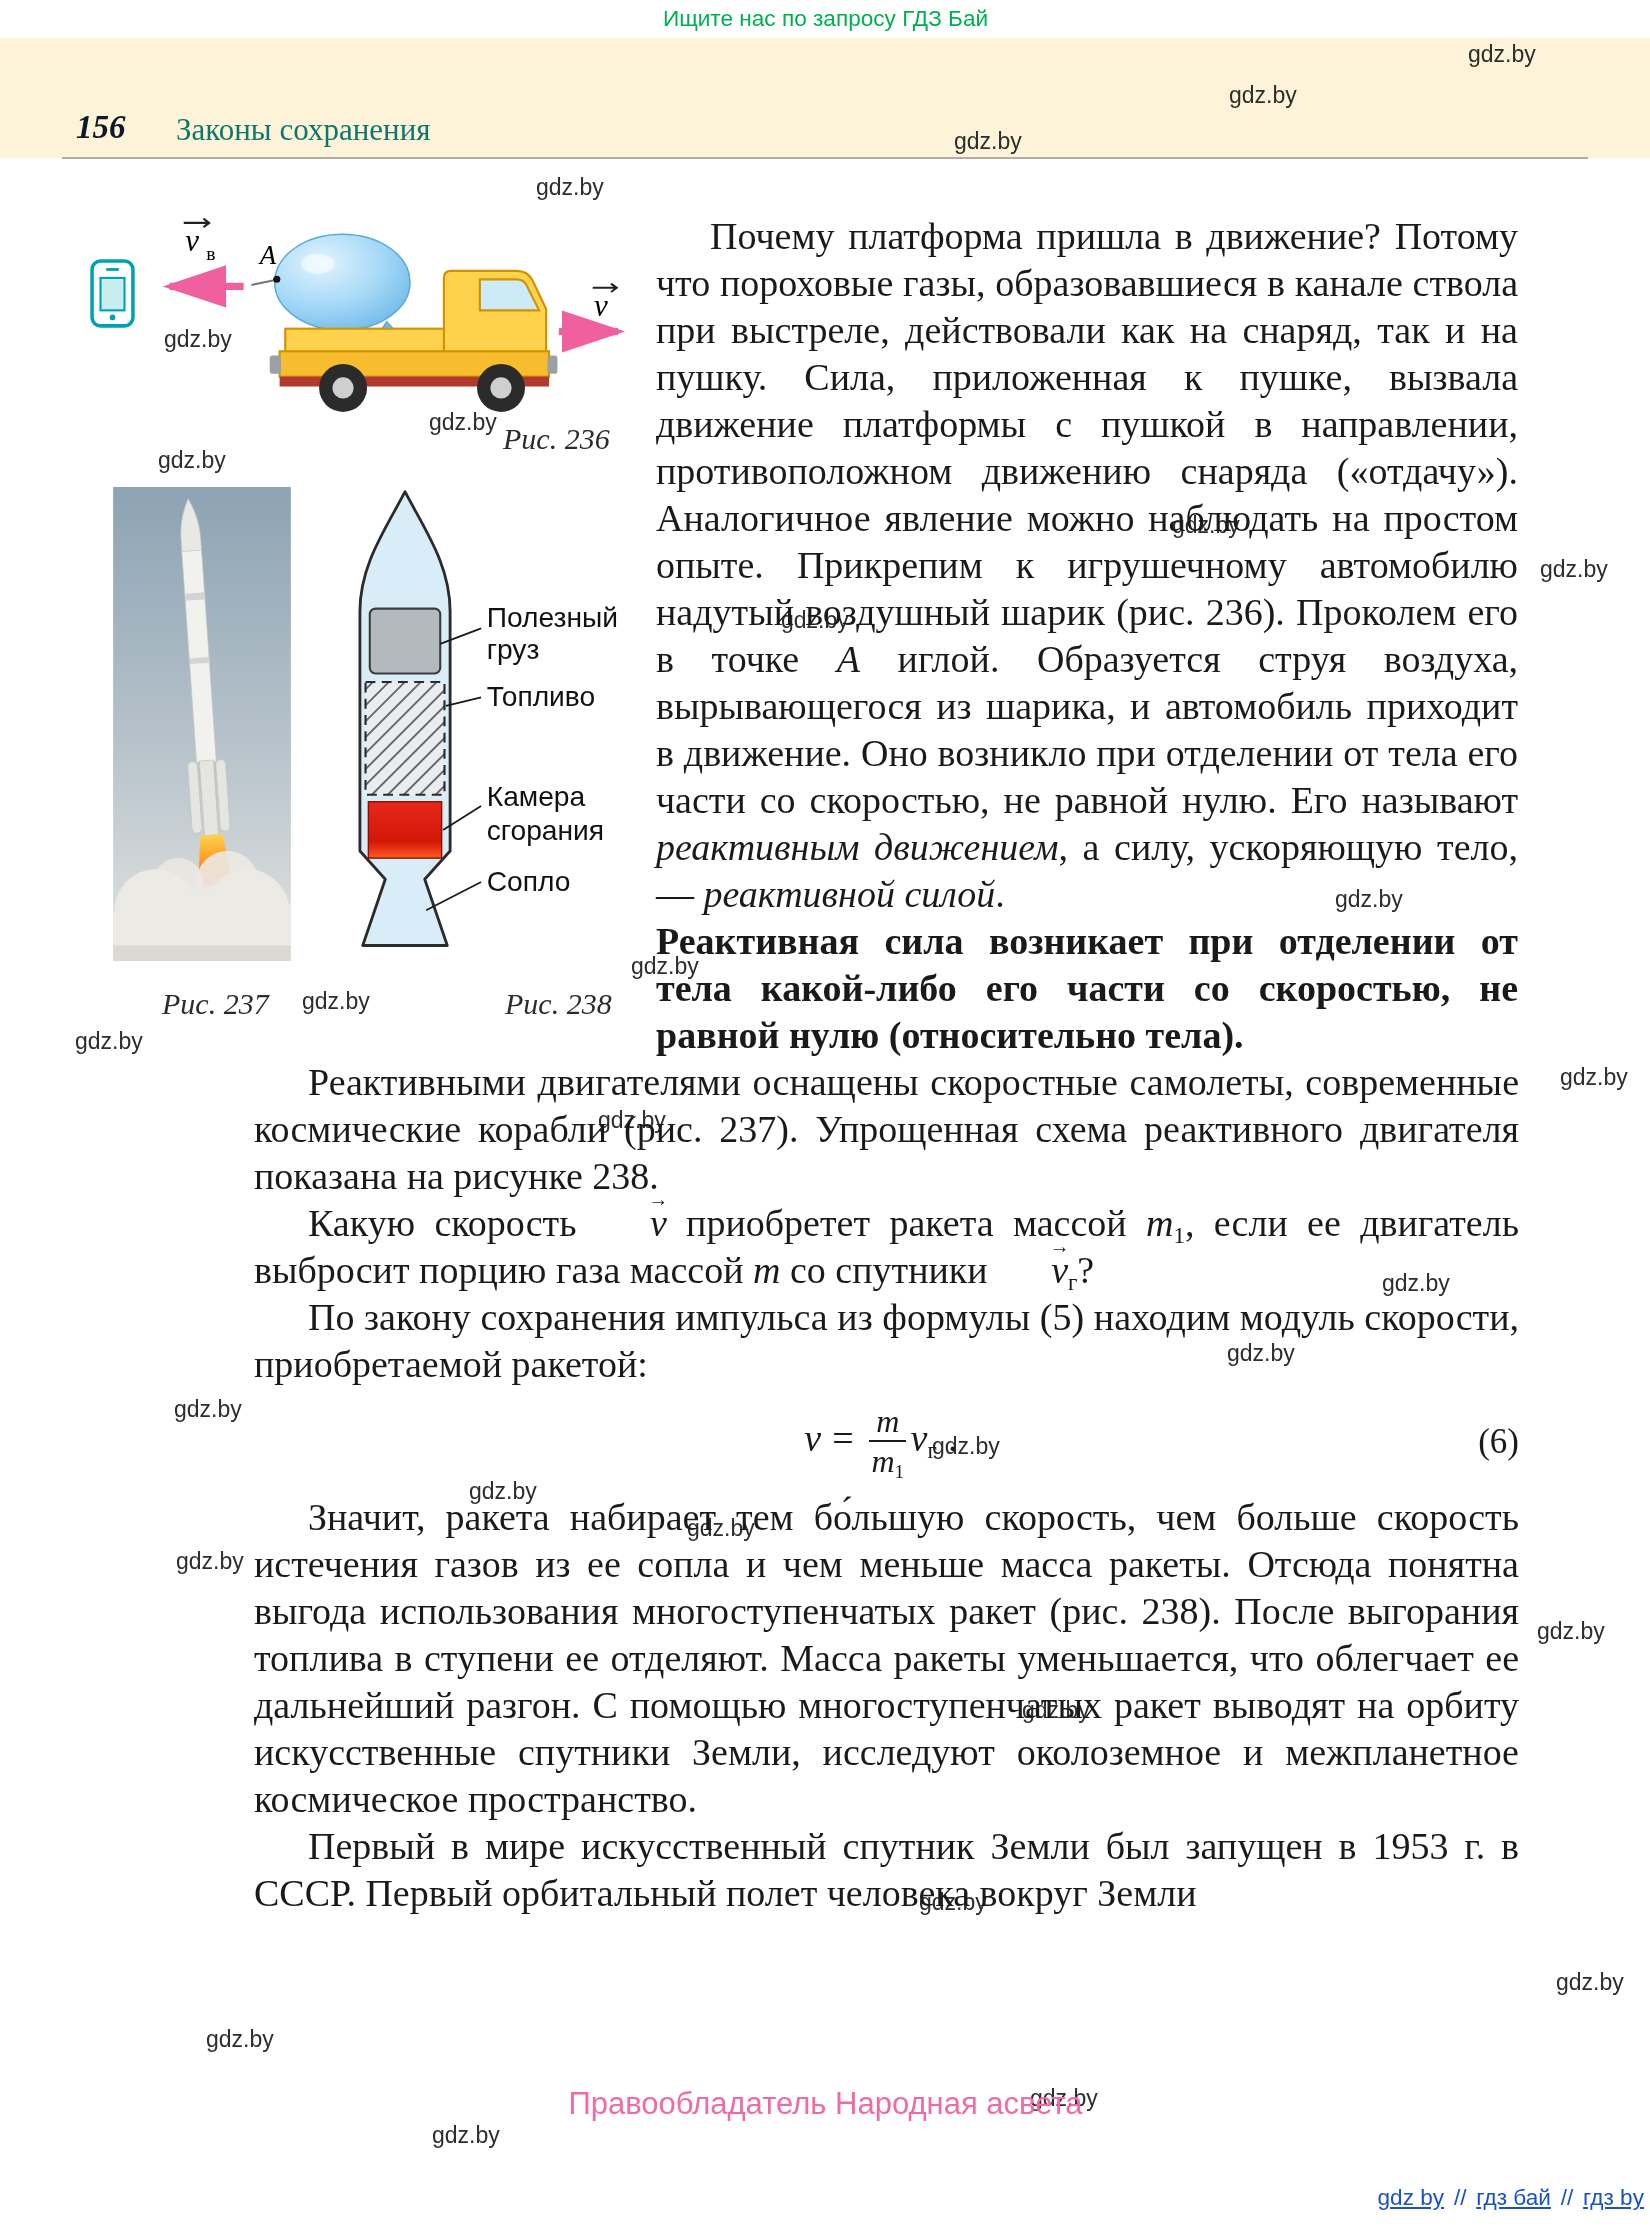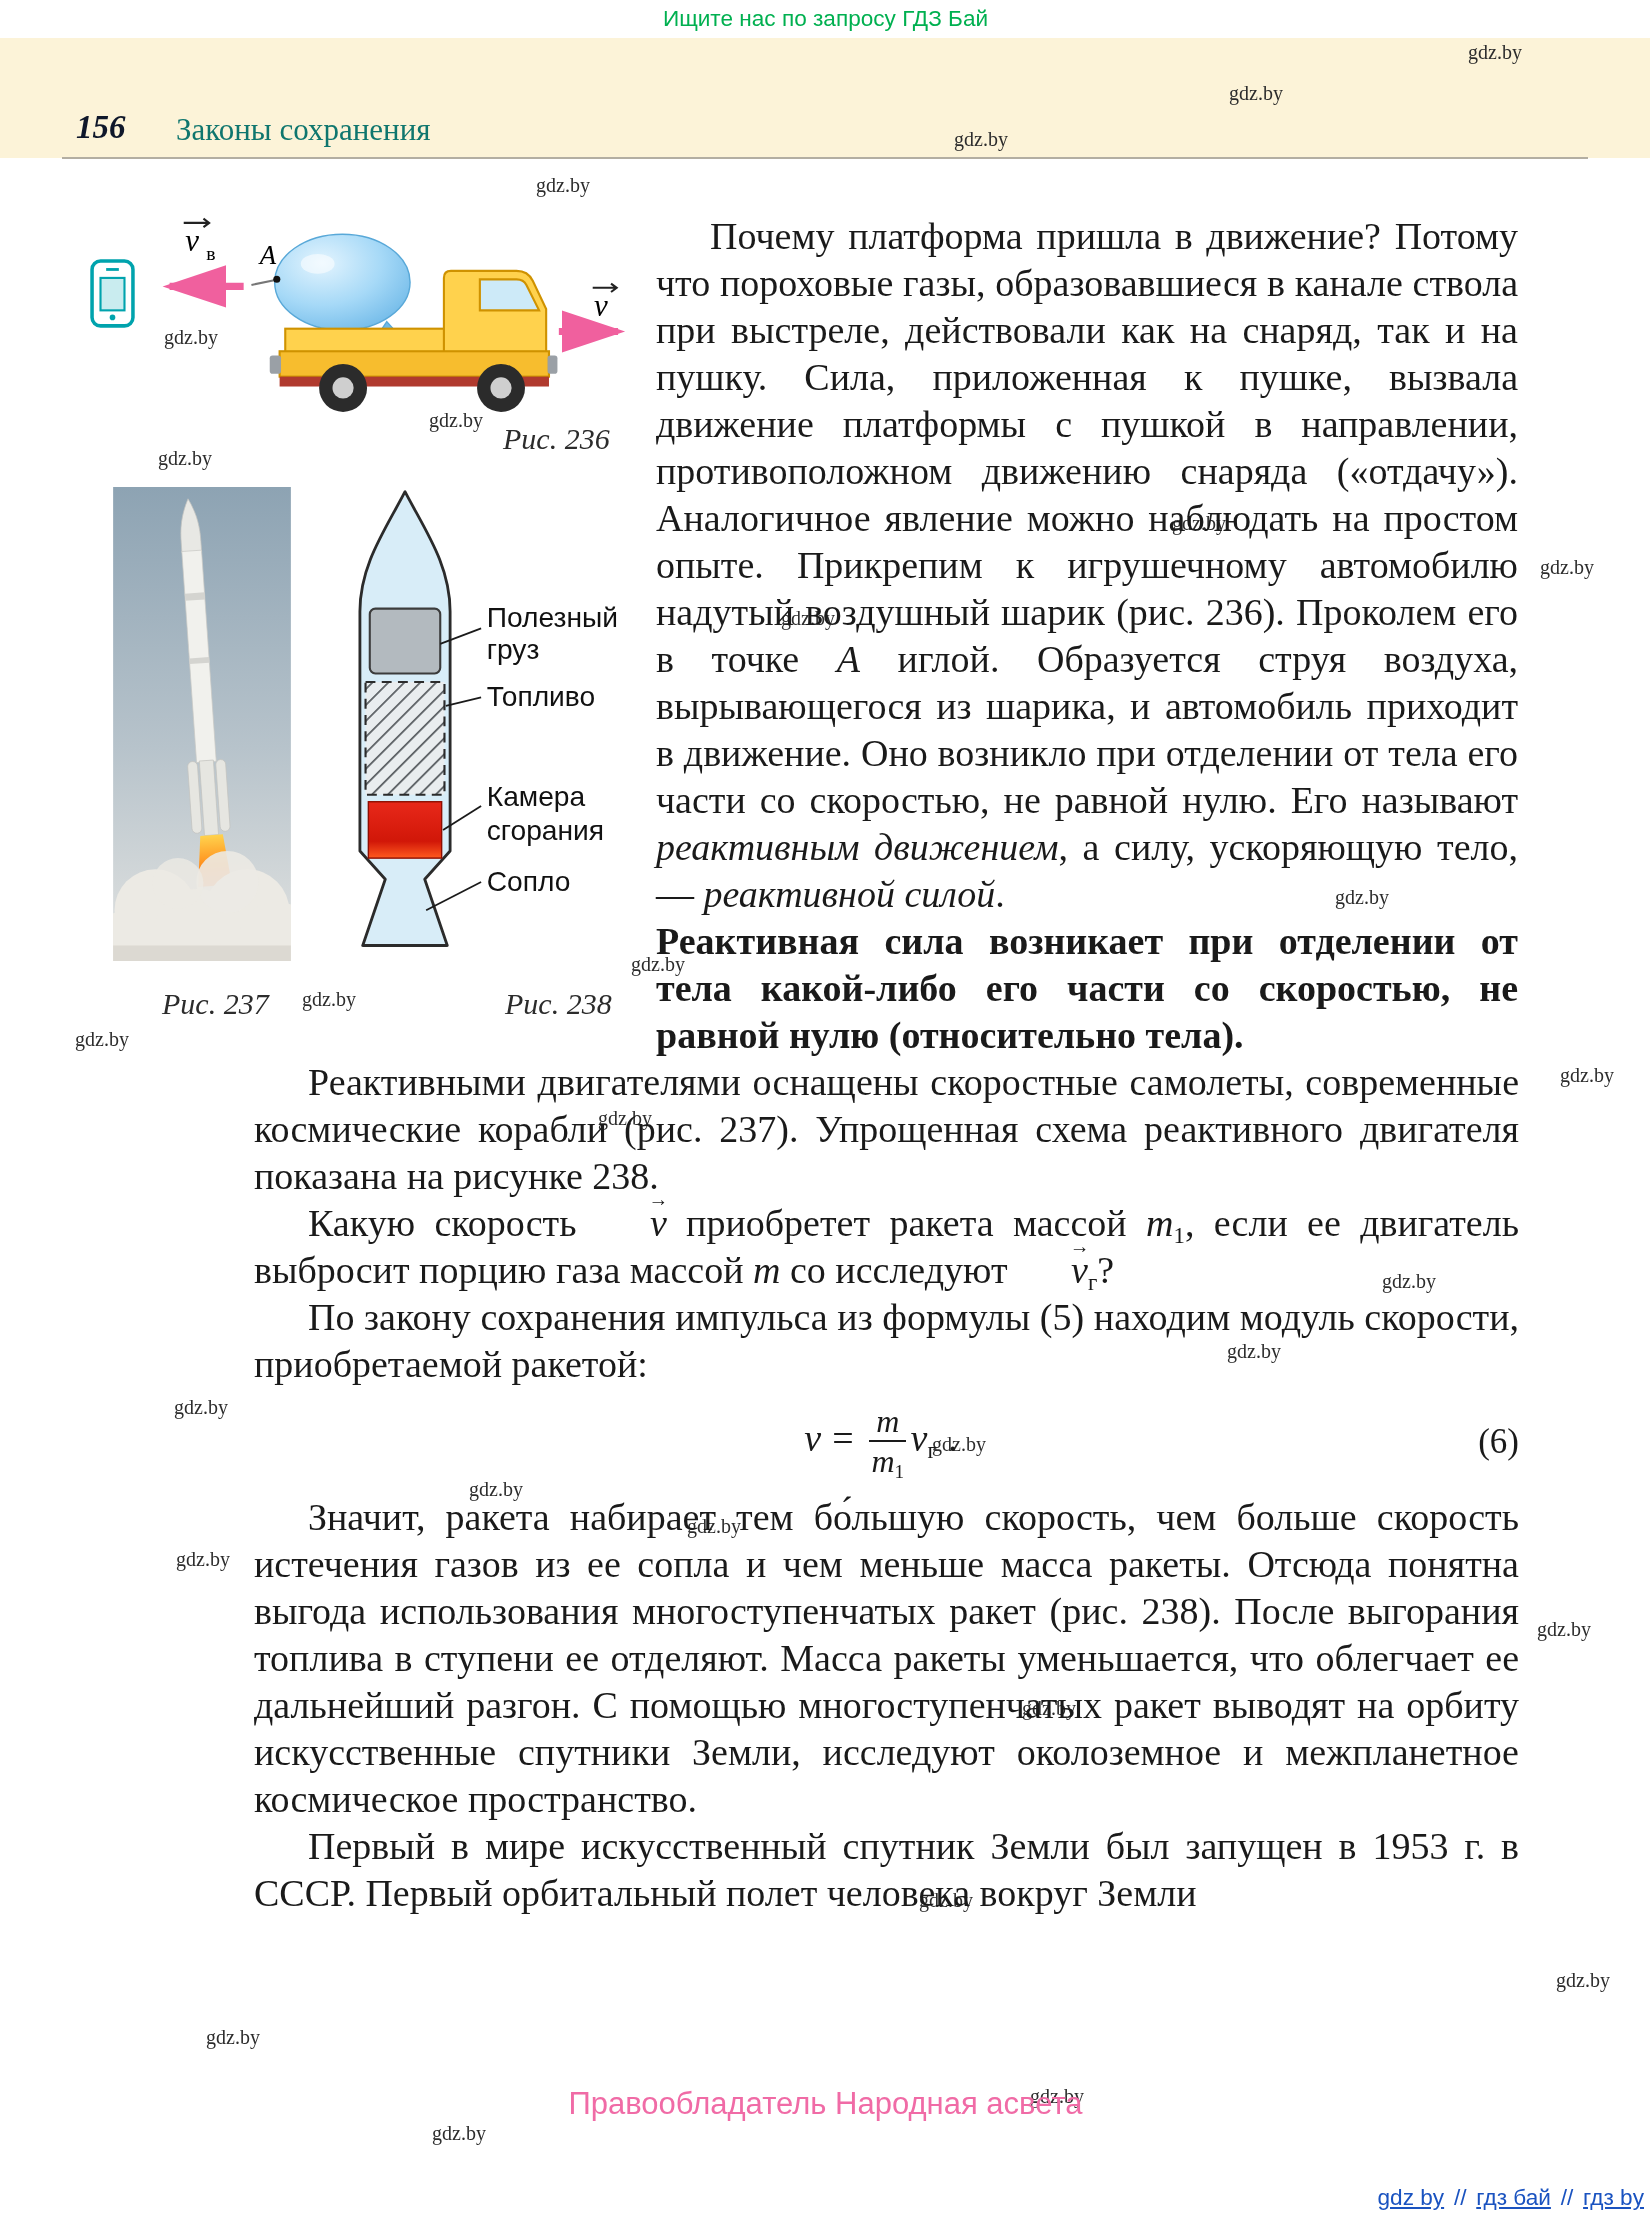--- a/index.html
+++ b/index.html
@@ -29,22 +29,22 @@
   .page-number {
     position:absolute; top:109px; left:76px;
     font-size:33px; font-weight:bold; font-style:italic; color:#0f172a;
   }
   .chapter-title {
     position:absolute; top:112px; left:176px;
     font-size:31px; color:#0f766e;
   }
   .wm {
     position:absolute;
-    font-family:Liberation Serif, serif;
-    font-size:20px; color:#2d2d2d; white-space:nowrap;
+    font-family:Liberation Sans, sans-serif;
+    font-size:23px; color:#2d2d2d; white-space:nowrap;
   }
   
   .fig236 { position:absolute; left:85px; top:210px; width:550px; height:212px; }
   .fig237 { position:absolute; left:113px; top:487px; width:178px; height:474px; }
   .fig238 { position:absolute; left:343px; top:487px; width:303px; height:466px; }
   svg { font-family:"Liberation Serif",serif; }
   .fig238 text { font-family:"Liberation Sans",sans-serif; font-size:40px; }
   .fig-caption {
     position:absolute; font-style:italic; font-size:30px; color:#2c2c2c;
     white-space:nowrap;
@@ -267,21 +267,21 @@
 </svg>
 <div class="fig-caption cap238">Рис. 238</div>
 
 <div class="col-right">
   <p><span>Почему платформа пришла в движение? Потому что пороховые газы, образовавшиеся в канале ствола при выстреле, действовали как на снаряд, так и на пушку. Сила, приложенная к пушке, вызвала движение платформы с пушкой в направлении, противоположном движению снаряда («отдачу»). Аналогичное явление можно наблюдать на простом опыте. Прикрепим к игрушечному автомобилю надутый воздушный шарик (рис. 236). Проколем его в точке </span><i>A</i><span> иглой. Образуется струя воздуха, вырывающегося из шарика, и автомобиль приходит в движение. Оно возникло при отделении от тела его части со скоростью, не равной нулю. Его называют </span><i>реактивным движением</i><span>, а силу, ускоряющую тело, — </span><i>реактивной силой</i><span>.</span></p>
   <p class="bold-rule">Реактивная сила возникает при отделении от тела какой-либо его части со скоростью, не равной нулю (относительно тела).</p>
 </div>
 
 <div class="col-full">
   <p>Реактивными двигателями оснащены скоростные самолеты, современные космические корабли (рис. 237). Упрощенная схема реактивного двигателя показана на рисунке 238.</p>
-  <p><span>Какую скорость </span><span class="vec"><i>v</i><span class="vec-arrow">→</span></span><span> приобретет ракета массой </span><i>m</i><sub>1</sub><span>, если ее двигатель выбросит порцию газа массой </span><i>m</i><span> со исследуют </span><span class="vec"><i>v</i><span class="vec-arrow">→</span></span><sub>г</sub><span>?</span></p>
+  <p><span>Какую скорость </span><span class="vec"><i>v</i><span class="vec-arrow">→</span></span><span> приобретет ракета массой </span><i>m</i><sub>1</sub><span>, если ее двигатель выбросит порцию газа массой </span><i>m</i><span> со спутники </span><span class="vec"><i>v</i><span class="vec-arrow">→</span></span><sub>г</sub><span>?</span></p>
   <p>По закону сохранения импульса из формулы (5) находим модуль скорости, приобретаемой ракетой:</p>
   <div class="formula-row">
     <span class="formula"><i>v</i><span class="op">=</span><span class="frac"><span class="num">m</span><span class="den"><i>m</i><sub>1</sub></span></span><i>v</i><sub>г</sub><span class="op">.</span></span>
     <span class="formula-number">(6)</span>
   </div>
   <p>Значит, ракета набирает тем бо́льшую скорость, чем больше скорость истечения газов из ее сопла и чем меньше масса ракеты. Отсюда понятна выгода использования многоступенчатых ракет (рис. 238). После выгорания топлива в ступени ее отделяют. Масса ракеты уменьшается, что облегчает ее дальнейший разгон. С помощью многоступенчатых ракет выводят на орбиту искусственные спутники Земли, исследуют околоземное и межпланетное космическое пространство.</p>
   <p>Первый в мире искусственный спутник Земли был запущен в 1953 г. в СССР. Первый орбитальный полет человека вокруг Земли</p>
 </div>
 
 <div class="footer-copyright">Правообладатель Народная асвета</div>

